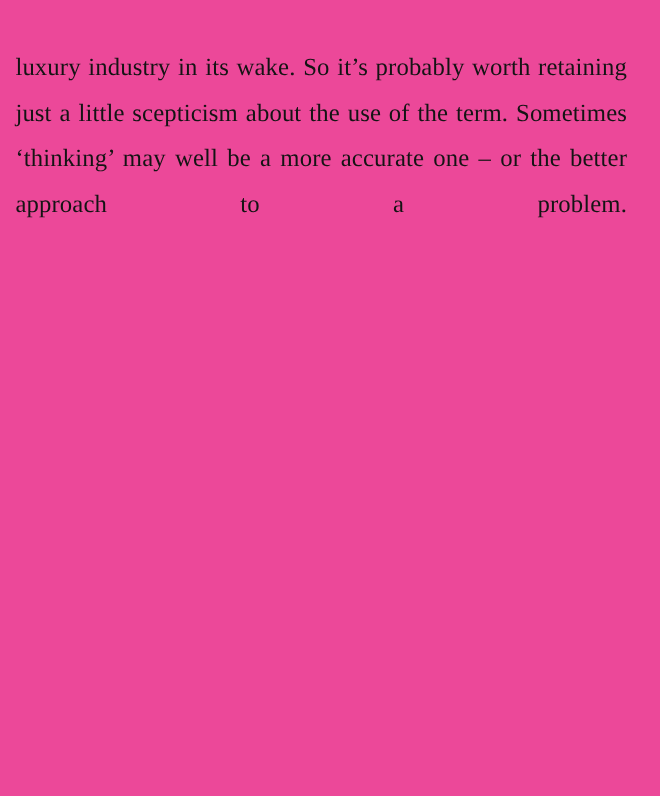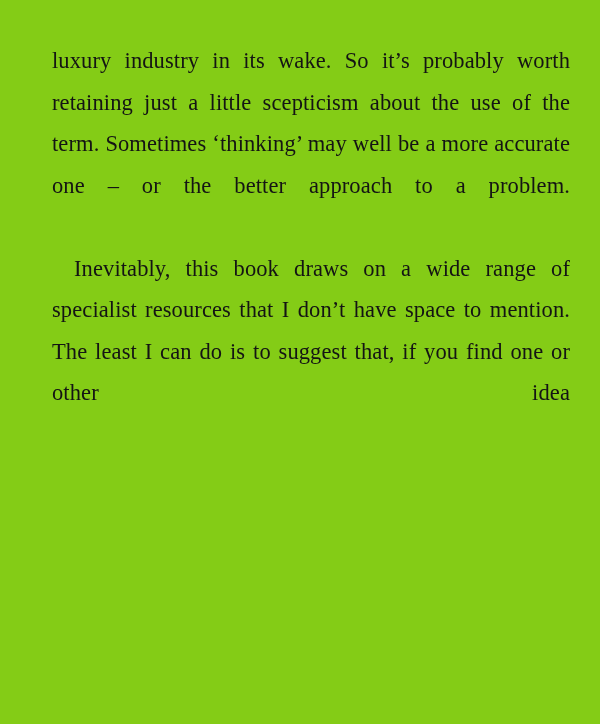--- a/index.html
+++ b/index.html
@@ -11,22 +11,22 @@
     width: 600px;
     height: 724px;
     overflow: hidden;
     font-family: "Liberation Serif", "DejaVu Serif", serif;
     color: #111111;
   }
   .page {
     width: 600px;
     height: 724px;
     box-sizing: border-box;
-    padding: 40px 30px 0 52px;
-    background: #84cc16;
+    padding: 40px 30px 0 14px;
+    background: #ec4899;
   }
   .body-text {
     font-size: 22.5px;
     line-height: 41.5px;
     text-align: justify;
     text-justify: inter-word;
     color: #141414;
     letter-spacing: 0.1px;
   }
   .para {
@@ -44,15 +44,14 @@
     display: inline-block;
     width: 100%;
   }
 </style>
 </head>
 <body>
 
 <div class="page">
   <div class="body-text">
     <p class="para">luxury industry in its wake. So it’s probably worth retaining just a little scepticism about the use of the term. Sometimes ‘thinking’ may well be a more accurate one – or the better approach to a problem.</p>
-    <p class="para indent">Inevitably, this book draws on a wide range of specialist resources that I don’t have space to mention. The least I can do is to suggest that, if you find one or other idea</p>
   </div>
 </div>
 
 </body></html>

